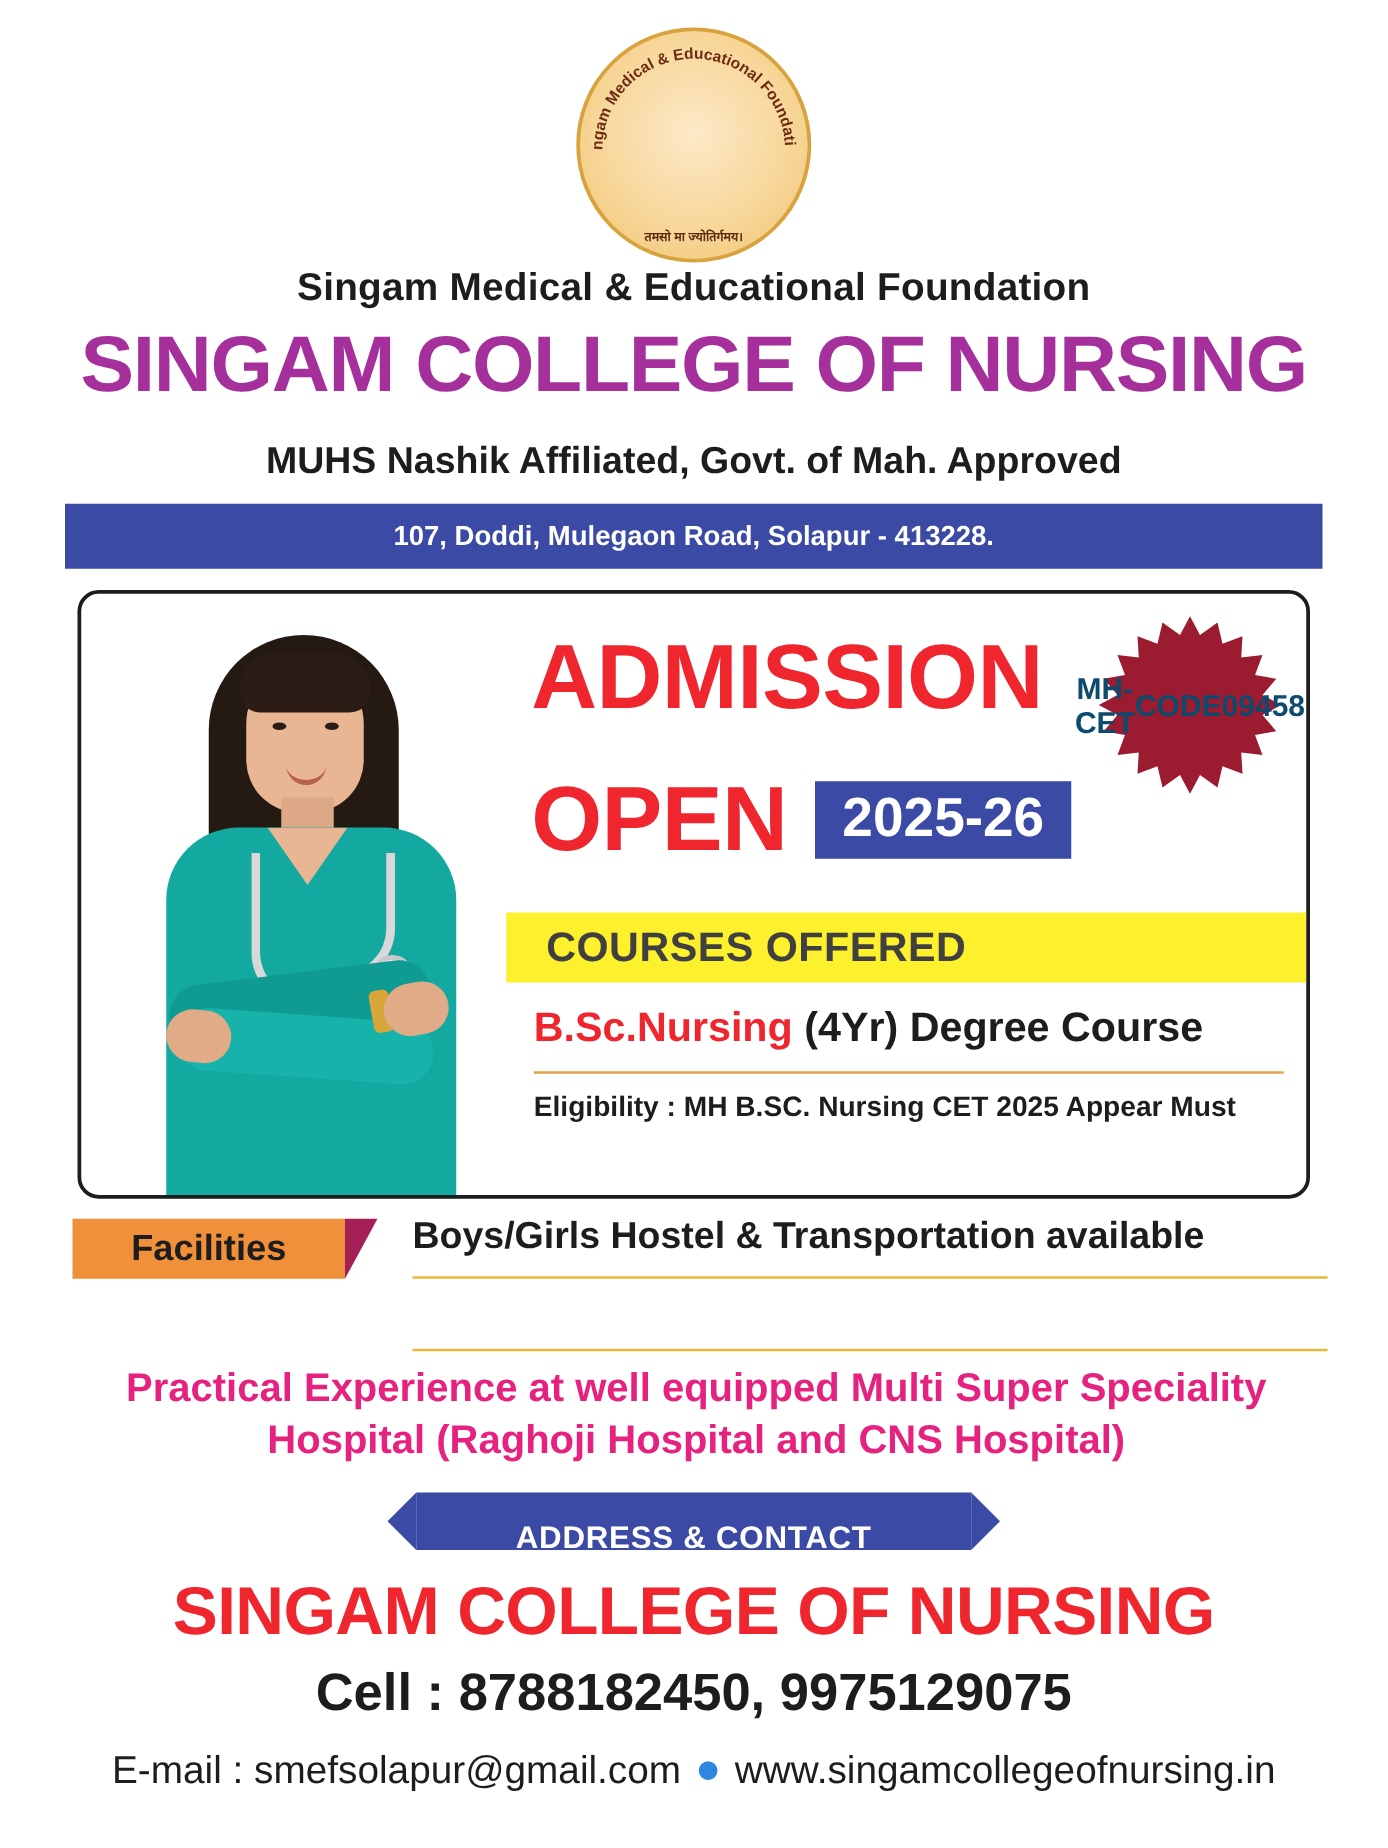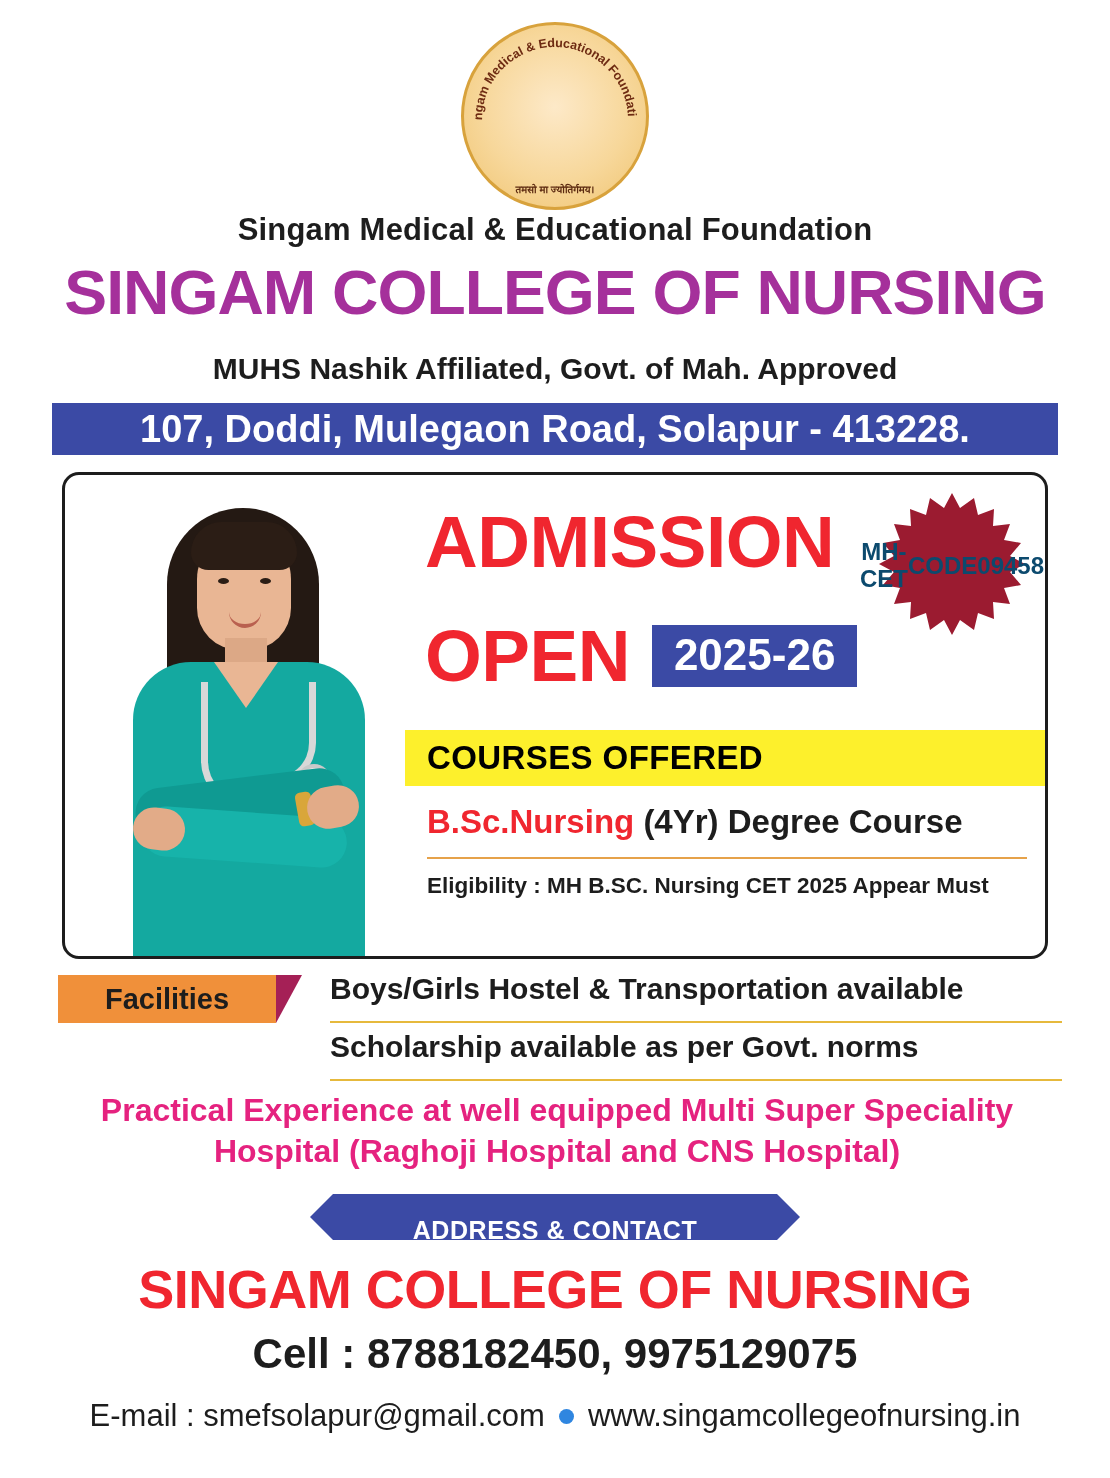--- a/index.html
+++ b/index.html
@@ -135,21 +135,21 @@
     left: 52px;
     right: 52px;
     height: 52px;
     background: #3b4aa5;
     display: flex;
     align-items: center;
     justify-content: center;
   }
   .address-bar span {
     color: #ffffff;
-    font-size: 38px;
+    font-size: 22px;
     font-weight: bold;
   }
 
   
   .main-card {
     position: absolute;
     top: 472px;
     left: 62px;
     right: 62px;
     height: 487px;
@@ -363,24 +363,24 @@
     position: absolute;
     left: 340px;
     right: 0;
     top: 255px;
     height: 56px;
     background: #fdf02c;
     display: flex;
     align-items: center;
   }
   .courses-bar span {
-    margin-left: 22px;
+    margin-left: 32px;
     font-size: 33px;
     font-weight: bold;
-    color: #000000;
+    color: #404040;
     letter-spacing: 0.4px;
   }
   .course-line {
     position: absolute;
     left: 362px;
     right: 18px;
     top: 328px;
     font-size: 33px;
     font-weight: bold;
     color: #1d1d1d;
@@ -670,21 +670,20 @@
     </div>
     <div class="course-divider"></div>
     <div class="eligibility">Eligibility : MH B.SC. Nursing CET 2025 Appear Must</div>
   </div>
 
   <div class="fac-tag">
     <span>Facilities</span>
   </div>
   <div class="fac-line1">Boys/Girls Hostel &amp; Transportation available</div>
   <div class="fac-rule1"></div>
-  <div class="fac-line2">Scholarship available as per Govt. norms</div>
   <div class="fac-rule2"></div>
 
   <div class="practical">Practical Experience at well equipped Multi Super Speciality Hospital (Raghoji Hospital and CNS Hospital)</div>
 
   <div class="ribbon">
     <span>ADDRESS &amp; CONTACT</span>
   </div>
   <div class="contact-name">SINGAM COLLEGE OF NURSING</div>
   <div class="contact-cell">Cell : 8788182450, 9975129075</div>
   <div class="contact-web">

